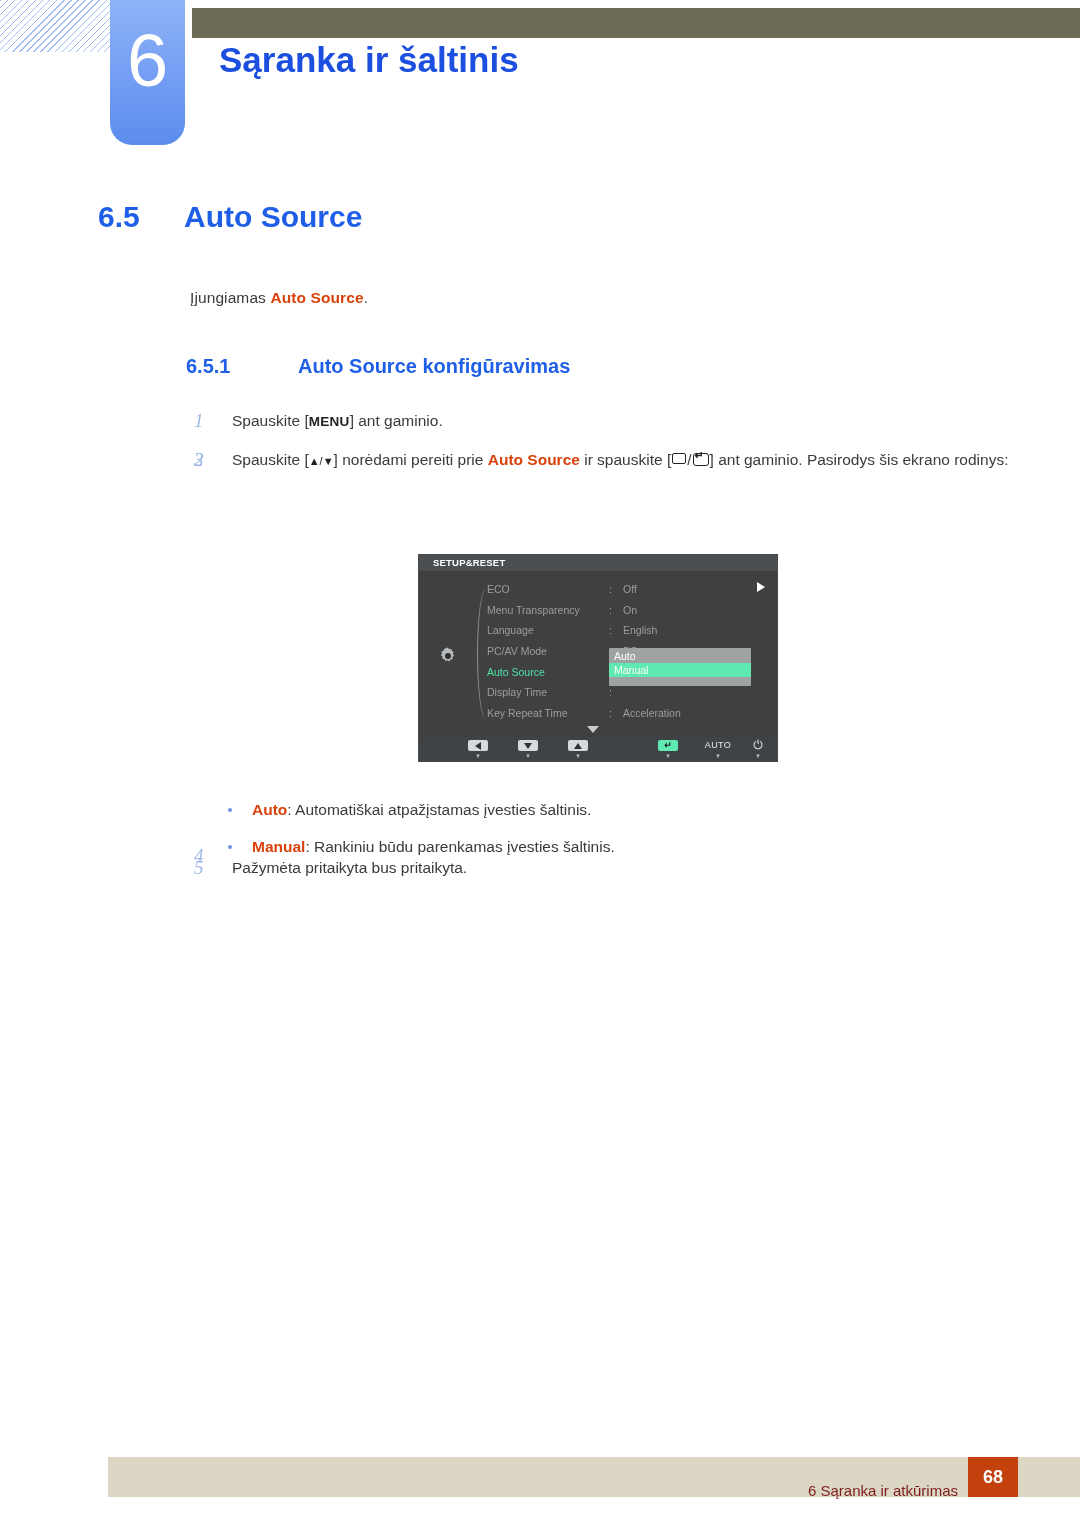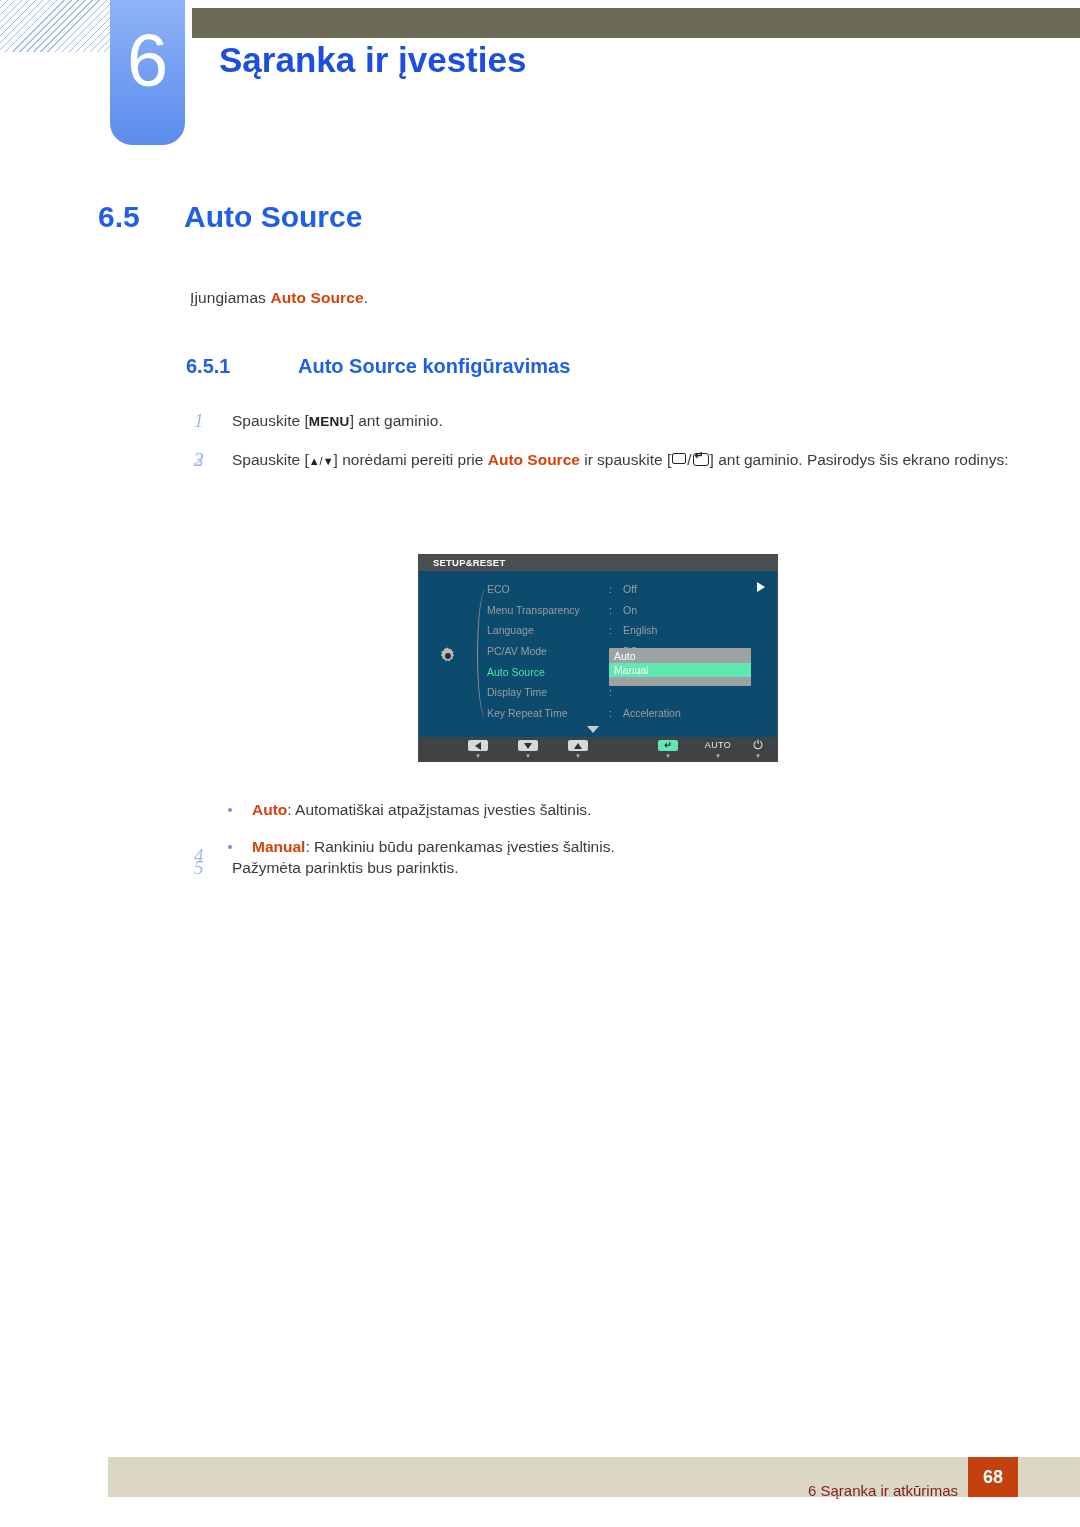--- a/index.html
+++ b/index.html
@@ -219,21 +219,21 @@
     font-size: 9.5px;
     line-height: 16px;
     padding-left: 14px;
     font-weight: bold;
     letter-spacing: .2px;
     font-family: "Liberation Sans", sans-serif;
   }
   .osd-body {
     position: relative;
     height: 166px;
-    background: #0c4a6e;
+    background: #404040;
   }
   .osd-gear {
     position: absolute;
     left: 18px;
     top: 74px;
     width: 22px;
     height: 22px;
   }
   .osd-bracket {
     position: absolute;
@@ -425,21 +425,21 @@
 </style>
 </head>
 <body>
 
 <div class="page-header">
   <div class="hatch"></div>
   <div class="olive-bar"></div>
   <div class="chapter-tab">
     <div class="chapter-num">6</div>
   </div>
-  <div class="chapter-title">Sąranka ir įvesties</div>
+  <div class="chapter-title">Sąranka ir šaltinis</div>
 </div>
 
 <div class="content">
 
   <div class="h2-row">
     <span class="h2-num">6.5</span>
     <span class="h2-text">Auto Source</span>
   </div>
 
   <div class="intro-line">
@@ -519,20 +519,20 @@
       </div>
   </div>
 
   <div class="bullets" id="bullets">
       <div class="bullet"><span class="kw">Auto</span>: Automatiškai atpažįstamas įvesties šaltinis.</div>
       <div class="bullet"><span class="kw">Manual</span>: Rankiniu būdu parenkamas įvesties šaltinis.</div>
     </div>
 
   <div class="steps2" id="steps-2">
       <div class="step"><span class="step-num">4</span></div>
-      <div class="step"><span class="step-num">5</span><span>Pažymėta parinktis bus parinktis.</span></div>
+      <div class="step"><span class="step-num">5</span><span>Pažymėta pritaikyta bus pritaikyta.</span></div>
     </div>
 </div>
 
 <div class="footer">
   <div class="footer-text">6 Sąranka ir atkūrimas</div>
   <div class="footer-pagebox">68</div>
 </div>
 
 </body></html>

